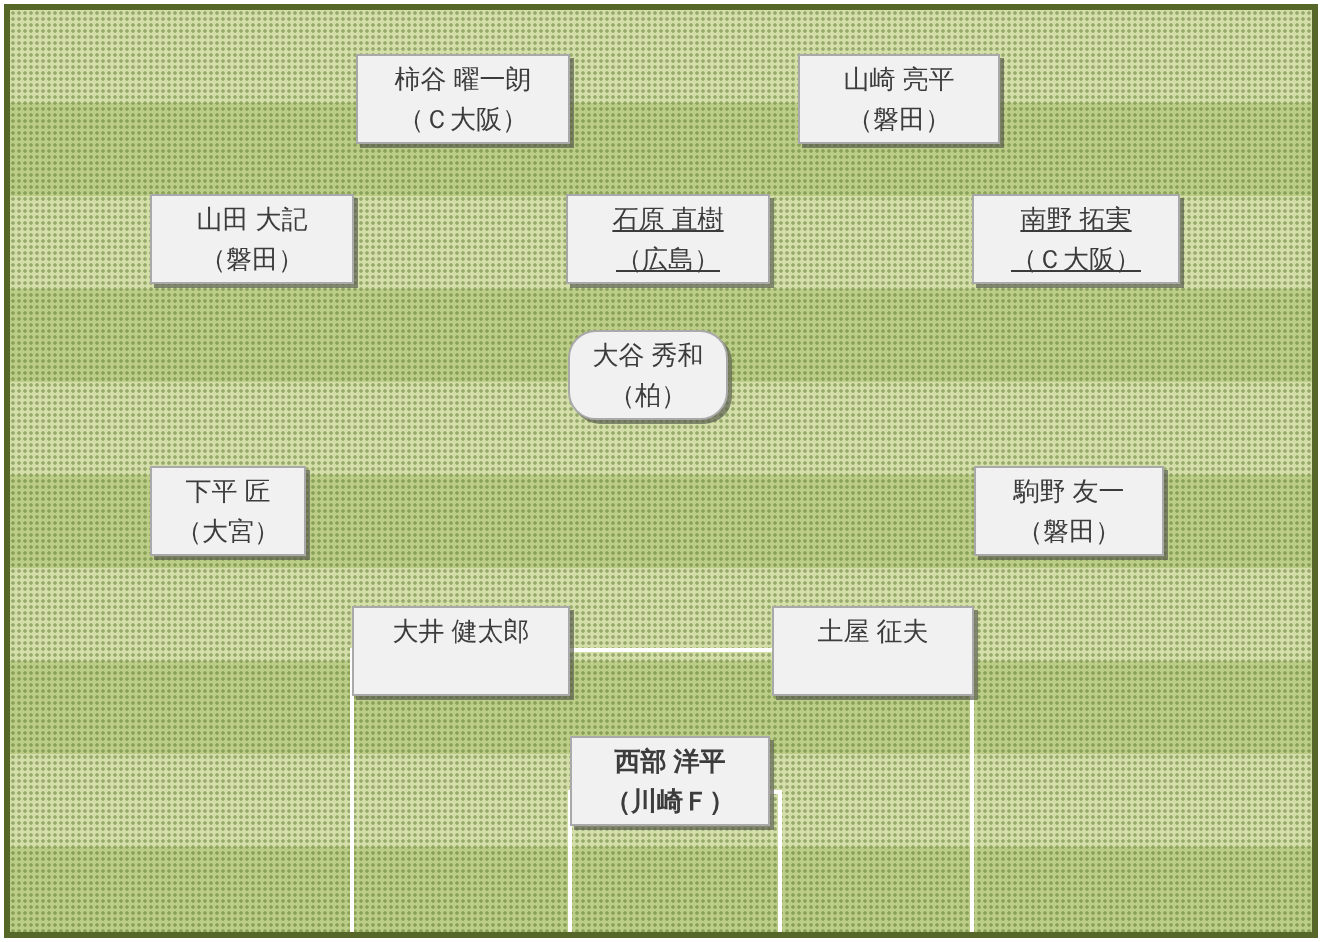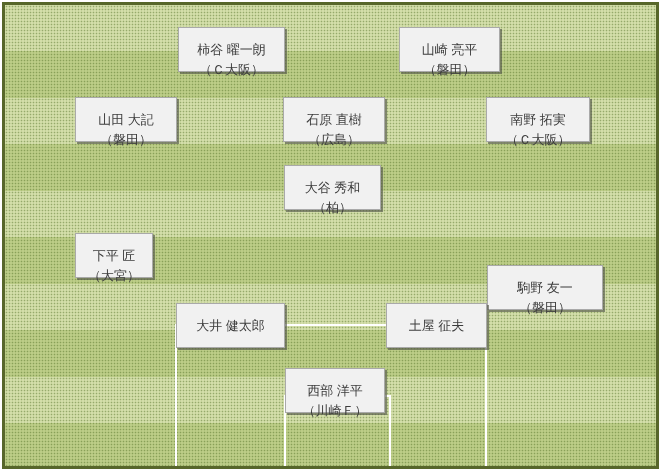--- a/index.html
+++ b/index.html
@@ -64,21 +64,21 @@
     height: 471px;
   }
   .player-box {
     position: absolute;
     height: 45px;
     box-sizing: border-box;
     background: #f1f1f1;
     border: 1px solid #a9a9a9;
     box-shadow: 2px 2px 0 rgba(85, 88, 75, 0.65);
     text-align: center;
-    padding-top: 12px;
+    padding-top: 2px;
     color: #3c3c3c;
     font-size: 13px;
     line-height: 20px;
     white-space: nowrap;
   }
   .player-name, .player-team {
     height: 20px;
   }
 </style>
 </head>
@@ -95,44 +95,44 @@
         <div class="player-team">（Ｃ大阪）</div>
       </div>
       <div class="player-box" style="left: 386px; top: 27px; width: 101px; margin-left: 13px;">
         <div class="player-name">山崎 亮平</div>
         <div class="player-team">（磐田）</div>
       </div>
       <div class="player-box" style="left: 75px; top: 97px; width: 102px; text-align: center;">
         <div class="player-name">山田 大記</div>
         <div class="player-team">（磐田）</div>
       </div>
-      <div class="player-box" style="left: 283px; top: 97px; width: 102px;">
+      <div class="player-box" style="left: 283px; top: 97px; width: 102px; text-decoration: underline;">
         <div class="player-name">石原 直樹</div>
         <div class="player-team">（広島）</div>
       </div>
-      <div class="player-box" style="left: 486px; top: 97px; width: 104px;">
+      <div class="player-box" style="left: 486px; top: 97px; width: 104px; text-decoration: underline;">
         <div class="player-name">南野 拓実</div>
         <div class="player-team">（Ｃ大阪）</div>
       </div>
-      <div class="player-box" style="left: 284px; top: 165px; width: 97px;">
+      <div class="player-box" style="left: 284px; top: 165px; width: 80px; border-radius: 14px;">
         <div class="player-name">大谷 秀和</div>
         <div class="player-team">（柏）</div>
       </div>
       <div class="player-box" style="left: 75px; top: 233px; width: 78px;">
         <div class="player-name">下平 匠</div>
         <div class="player-team">（大宮）</div>
       </div>
-      <div class="player-box" style="left: 487px; top: 233px; width: 116px; margin-top: 32px;">
+      <div class="player-box" style="left: 487px; top: 233px; width: 95px;">
         <div class="player-name">駒野 友一</div>
         <div class="player-team">（磐田）</div>
       </div>
       <div class="player-box" style="left: 176px; top: 303px; width: 109px;">
         <div class="player-name">大井 健太郎</div>
       </div>
       <div class="player-box" style="left: 386px; top: 303px; width: 101px;">
         <div class="player-name">土屋 征夫</div>
       </div>
-      <div class="player-box" style="left: 285px; top: 368px; width: 100px;">
+      <div class="player-box" style="left: 285px; top: 368px; width: 100px; font-weight: bold;">
         <div class="player-name">西部 洋平</div>
         <div class="player-team">（川崎Ｆ）</div>
       </div>
     </div>
 </div>
 
 </body></html>

